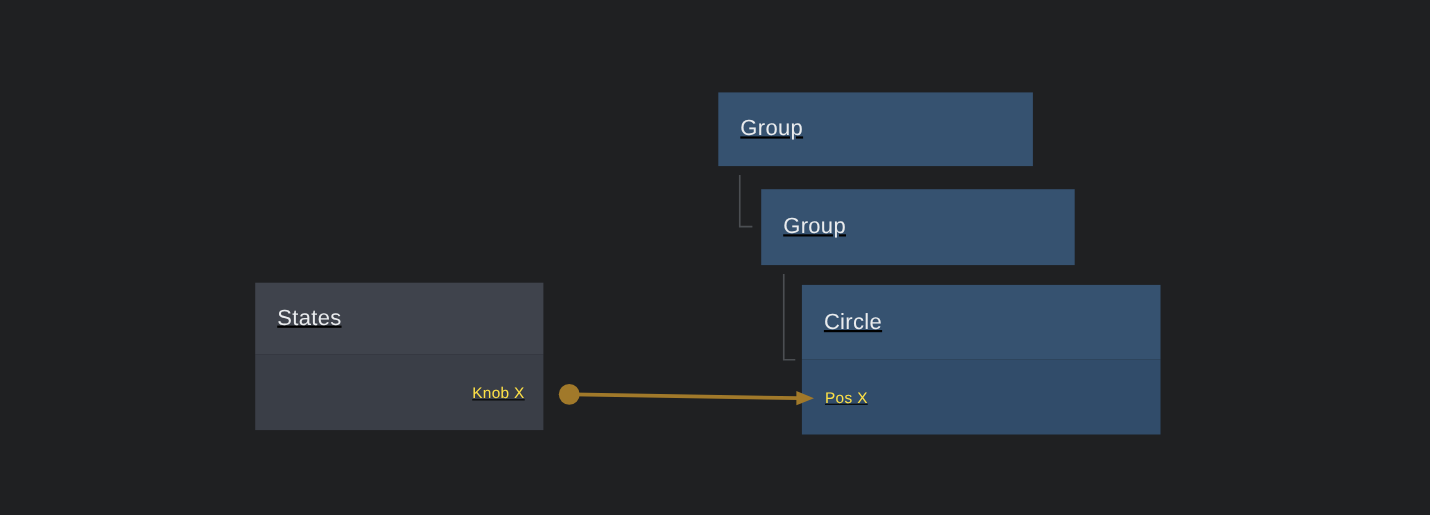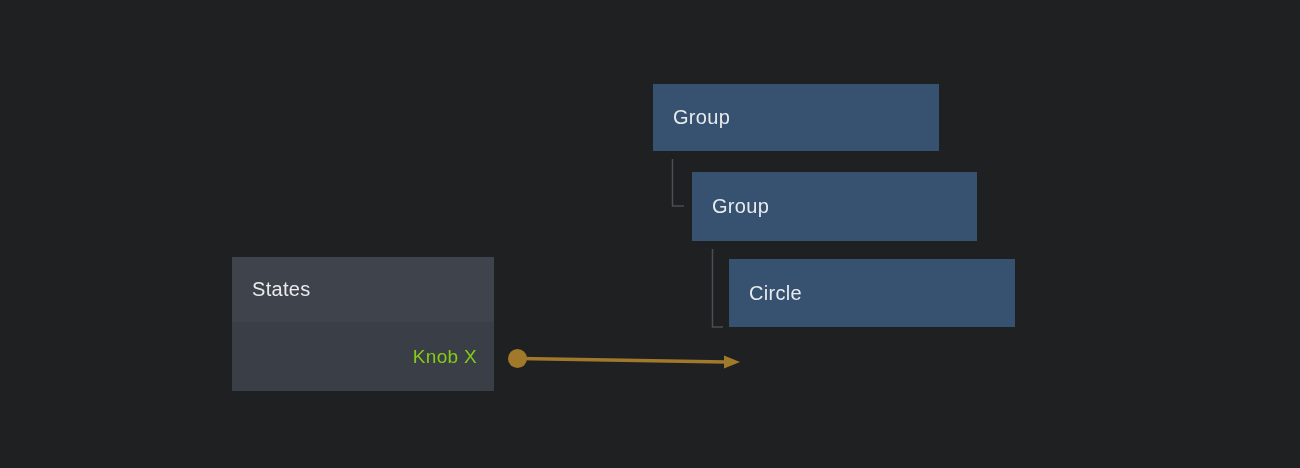--- a/index.html
+++ b/index.html
@@ -12,38 +12,39 @@
     position: relative;
     width: 1300px;
     height: 468px;
     background: #1f2022;
     overflow: hidden;
   }
   .node {
     position: absolute;
     display: flex;
     flex-direction: column;
+    text-decoration: underline;
   }
   .node-header {
     display: flex;
     align-items: center;
     padding: 0 20px;
     box-sizing: border-box;
     font-size: 20px;
     letter-spacing: 0.3px;
     color: #e9ebed;
   }
   .node-row {
     display: flex;
     align-items: center;
     padding: 0 8px;
     box-sizing: border-box;
-    font-size: 19px;
+    font-size: 14px;
     letter-spacing: 0.3px;
-    color: #84cc16;
+    color: #fde047;
   }
   .row-output {
     justify-content: flex-end;
     padding-right: 17px;
   }
   .row-input {
     justify-content: flex-start;
     padding-left: 21px;
   }
   .overlay {
@@ -74,23 +75,26 @@
       <span>Group</span>
     </div>
   </div>
 
   <div class="node" style="left:692px; top:172px; width:285px;">
     <div class="node-header" style="height: 69px; background-color: rgb(54, 82, 112);">
       <span>Group</span>
     </div>
   </div>
 
-  <div class="node" style="left:729px; top:259px; width:286px;justify-content:space-between;">
+  <div class="node" style="left:729px; top:259px; width:326px;justify-content:space-between;">
     <div class="node-header" style="height: 68px; background-color: rgb(54, 82, 112);">
       <span>Circle</span>
+    </div>
+    <div class="node-row row-input" style="height: 68px; background-color: rgb(49, 76, 106);">
+      <span>Pos X</span>
     </div>
   </div>
 
   <svg class="overlay" viewBox="0 0 1300 468">
 
     <polyline points="672.5,159 672.5,206 684,206" fill="none" stroke-width="1.5" stroke="#4b4e52"></polyline>
 
     <polyline points="712.5,249 712.5,327 723,327" fill="none" stroke-width="1.5" stroke="#4b4e52"></polyline>
 
     <g>

